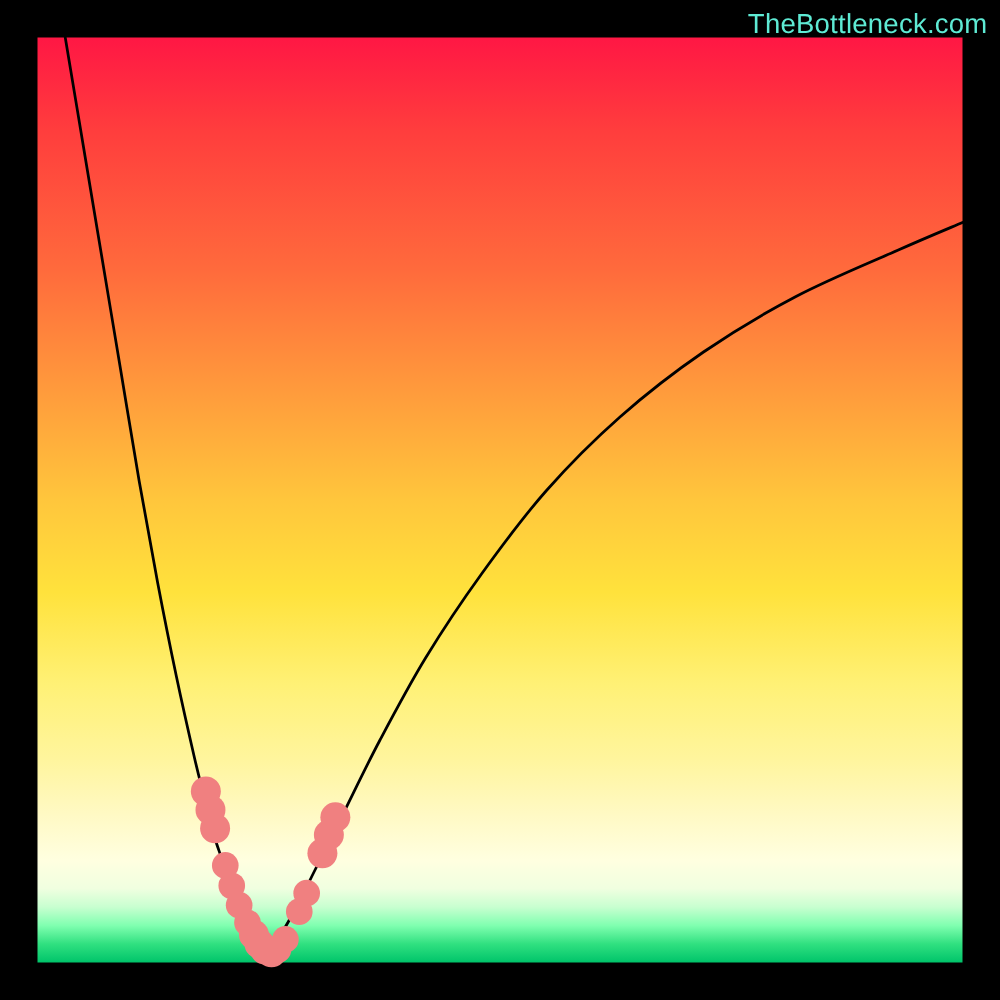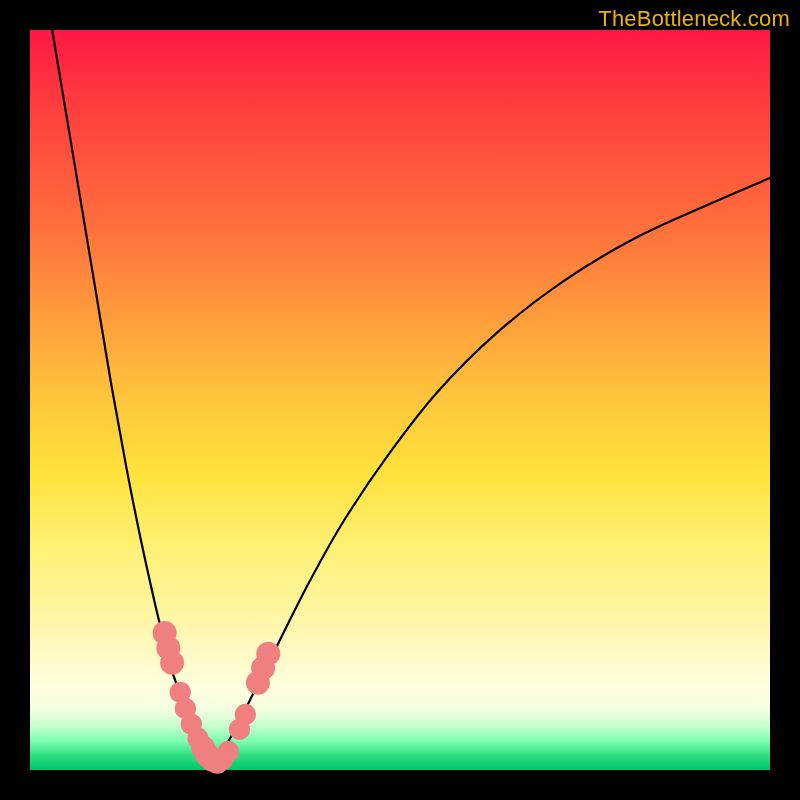--- a/index.html
+++ b/index.html
@@ -31,21 +31,21 @@
       #f0ffe0 92%,
       #c8ffd0 94%,
       #80ffb0 96%,
       #30e080 98%,
       #00c46a 100%);
   }
   .watermark {
     position: absolute;
     top: 6px;
     right: 10px;
-    color: #eab308;
+    color: #5eead4;
     font-size: 22px;
     font-weight: 400;
     letter-spacing: 0.2px;
     z-index: 10;
     user-select: none;
   }
   svg {
     position: absolute;
     left: 30px;
     top: 30px;

